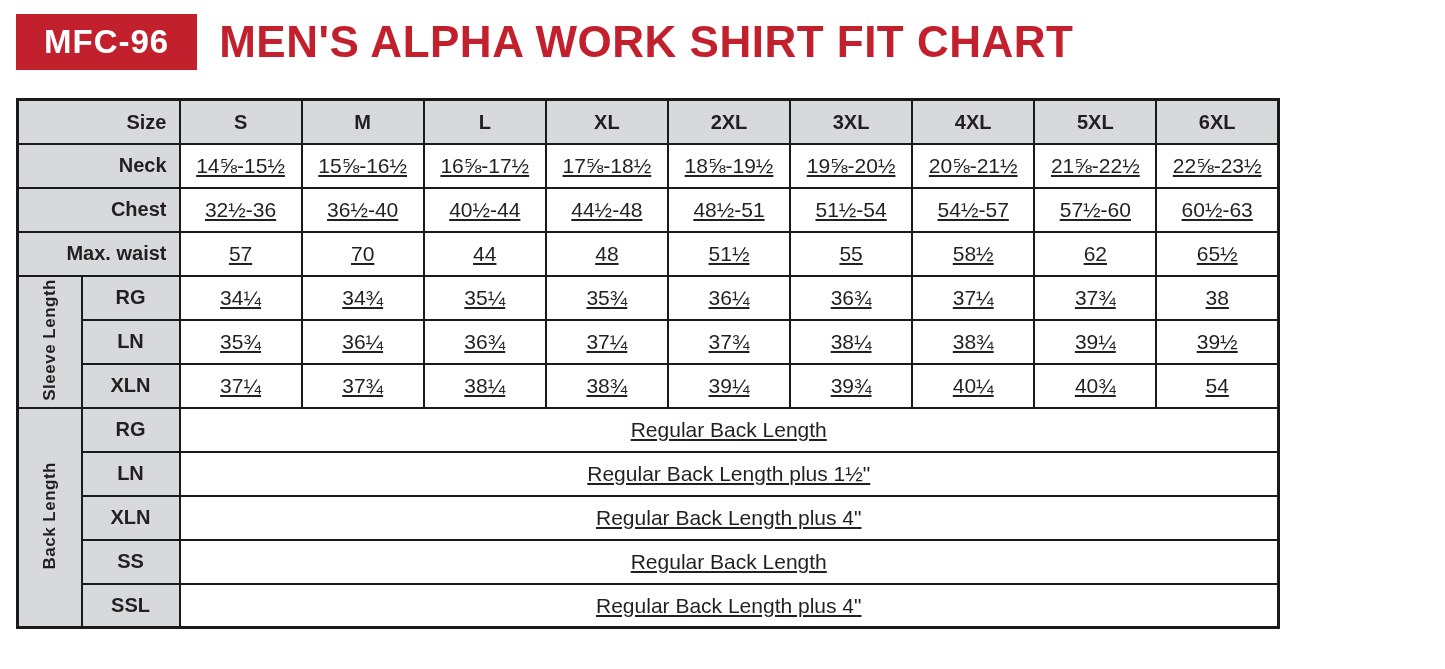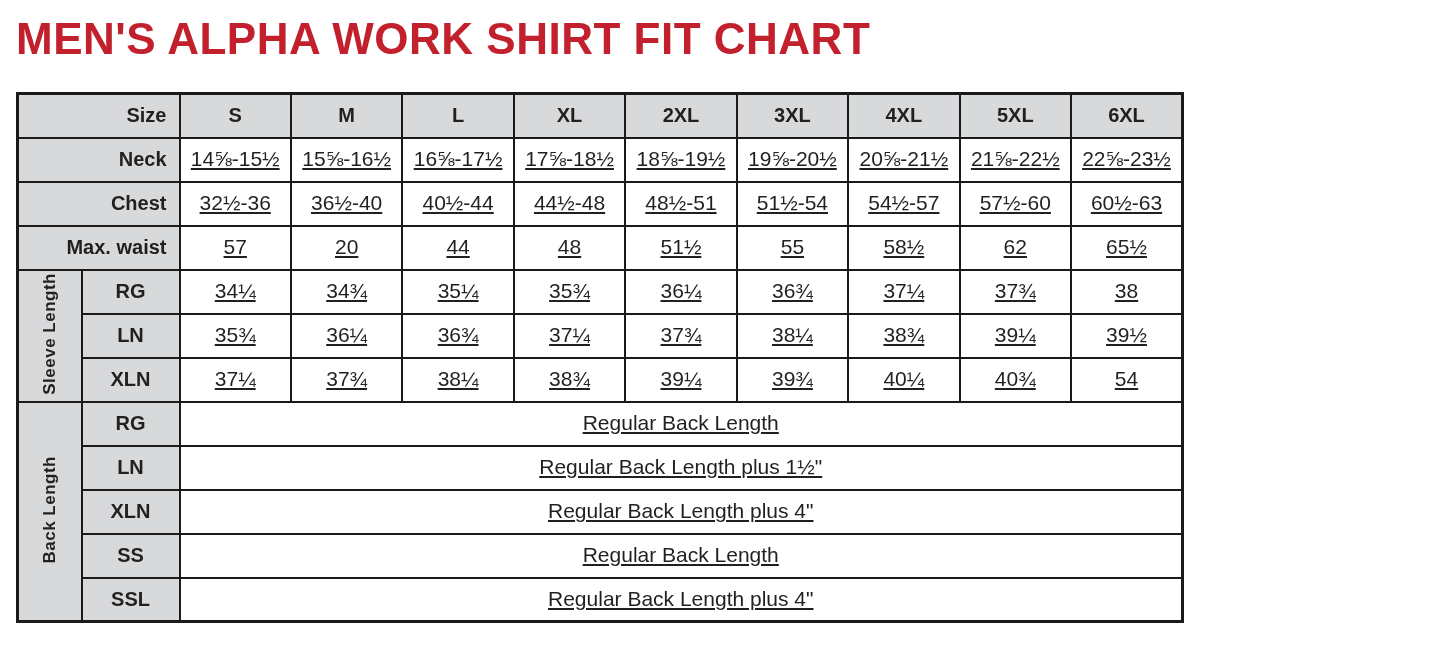--- a/index.html
+++ b/index.html
@@ -40,21 +40,21 @@
     font-size:44px;
     font-weight:bold;
     letter-spacing:0.5px;
     white-space:nowrap;
   }
 
   
   table.fit-table{
     border-collapse:collapse;
     table-layout:fixed;
-    width:1168px;
+    width:1264px;
     border:3px solid var(--grid);
     margin-top:28px;
   }
   .fit-table th,.fit-table td{
     border:2px solid var(--grid);
     height:44px;
     padding:0 6px;
     text-align:center;
     vertical-align:middle;
     font-size:21px;
@@ -89,20 +89,21 @@
   }
   .col-v{width:64px;}
   .col-sub{width:98px;}
 </style>
 </head>
 <body>
 
 <div class="page">
 
   <header class="page-header">
+    <div class="badge">MFC-96</div>
     <h1 class="title">MEN'S ALPHA WORK SHIRT FIT CHART</h1>
   </header>
 
   <table class="fit-table">
     <colgroup>
       <col class="col-v">
         <col class="col-sub">
       <col>
         <col>
         <col>
@@ -150,21 +151,21 @@
       <td>48½-51</td>
       <td>51½-54</td>
       <td>54½-57</td>
       <td>57½-60</td>
       <td>60½-63</td>
     </tr>
 
     <tr>
       <th colspan="2" class="right-lbl">Max. waist</th>
       <td>57</td>
-      <td>20</td>
+      <td>70</td>
       <td>44</td>
       <td>48</td>
       <td>51½</td>
       <td>55</td>
       <td>58½</td>
       <td>62</td>
       <td>65½</td>
     </tr>
 
     <tr>

